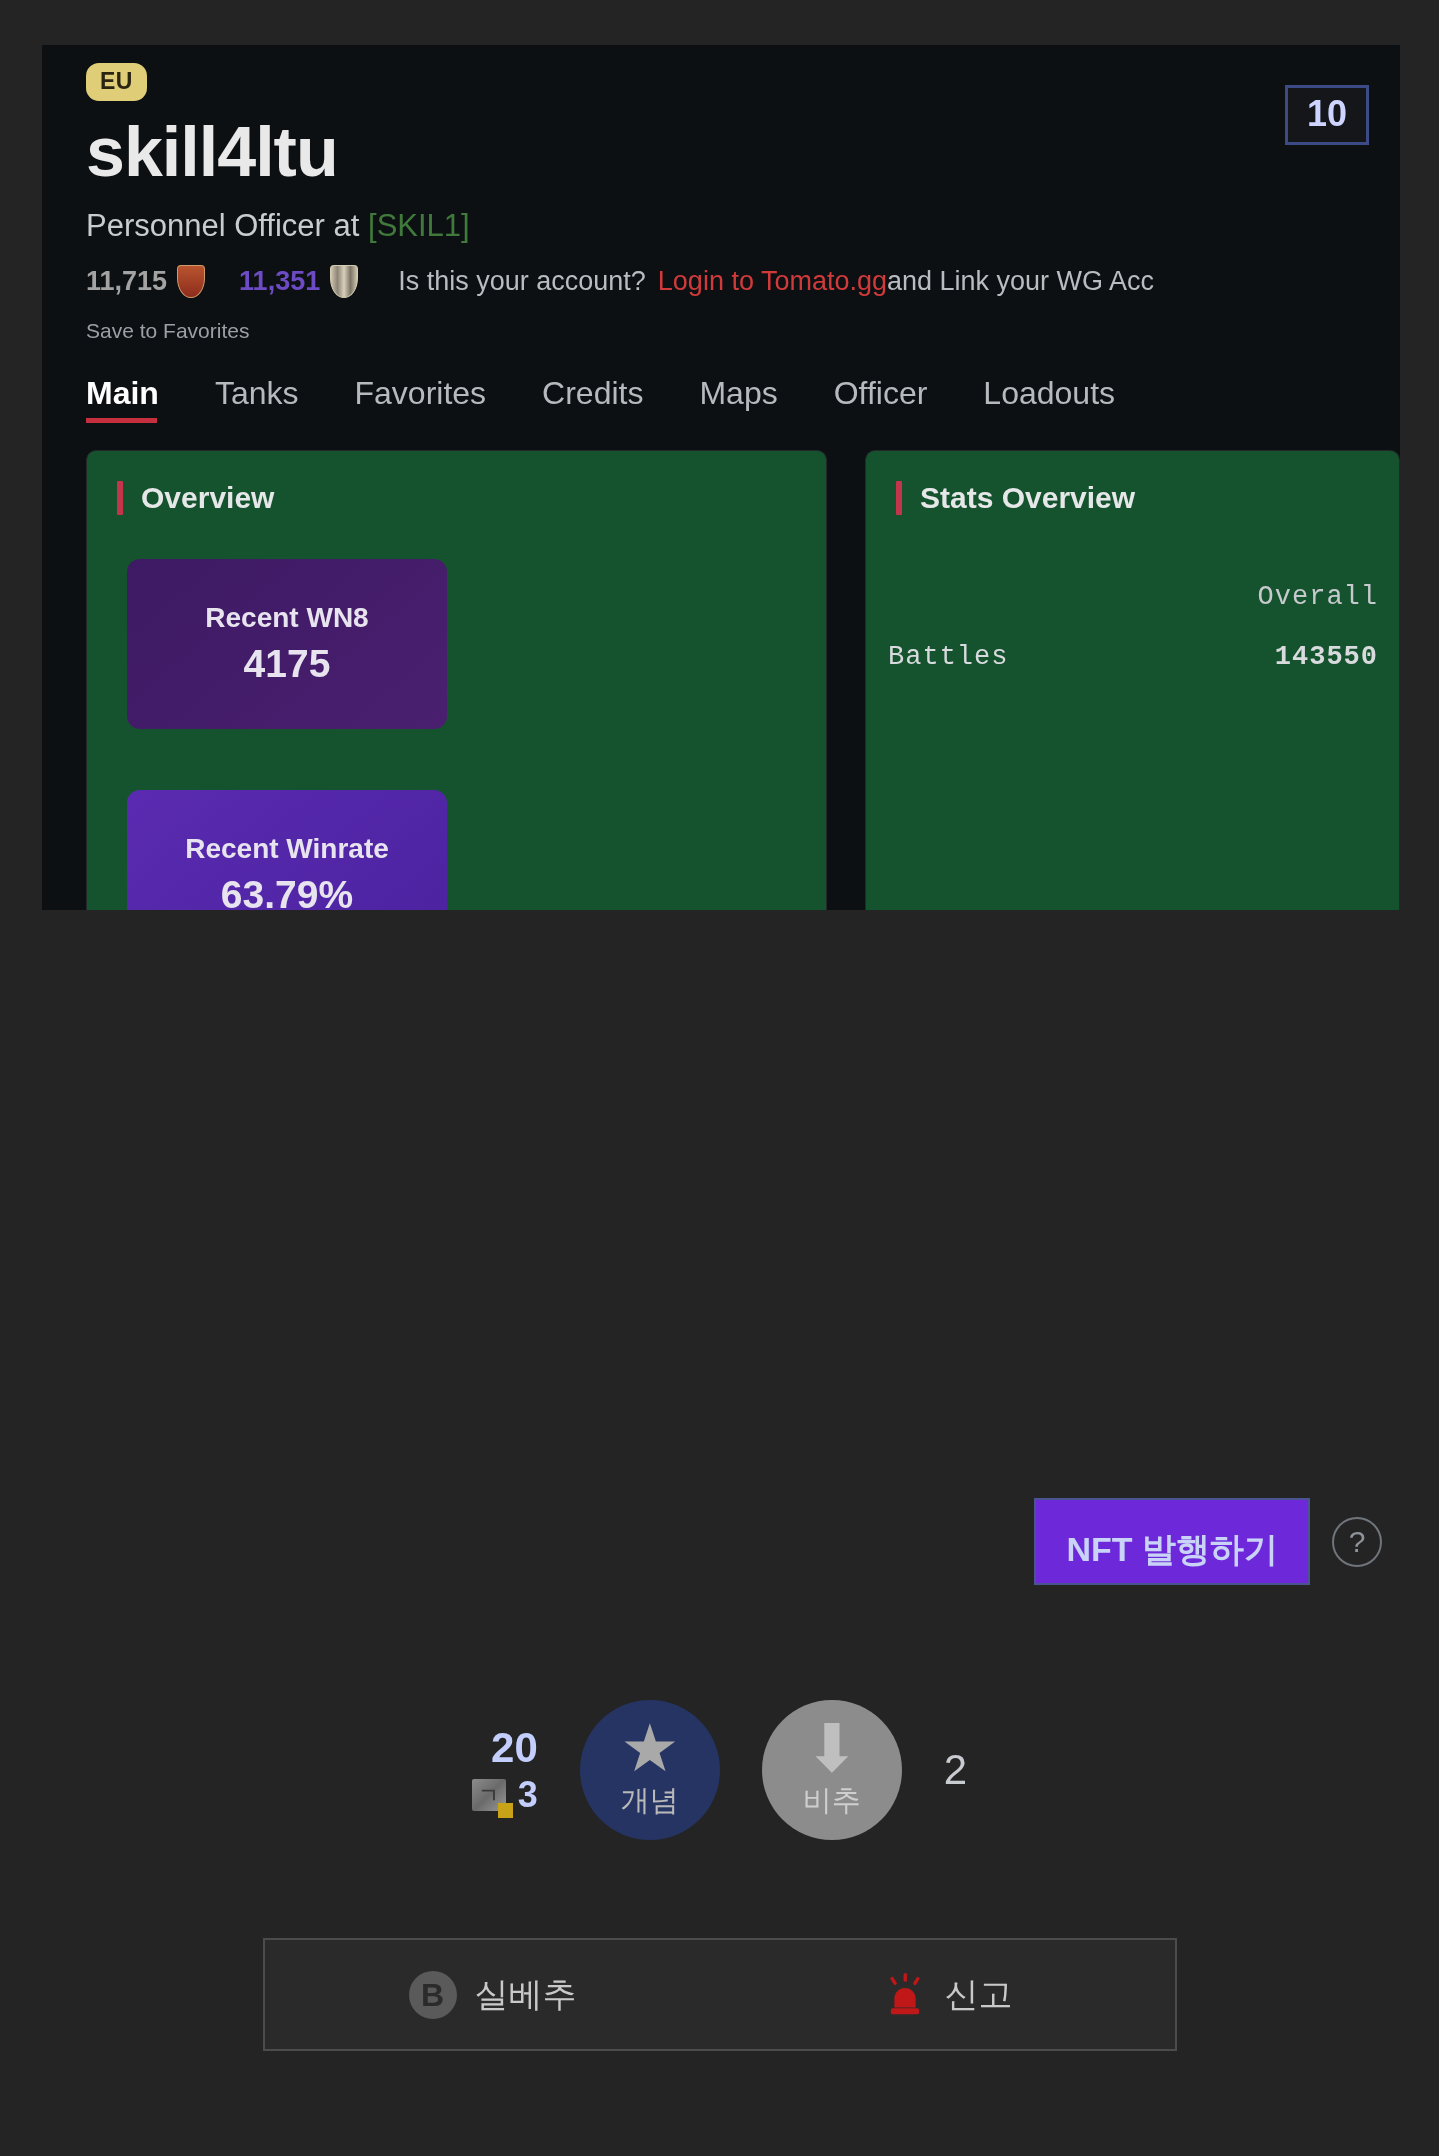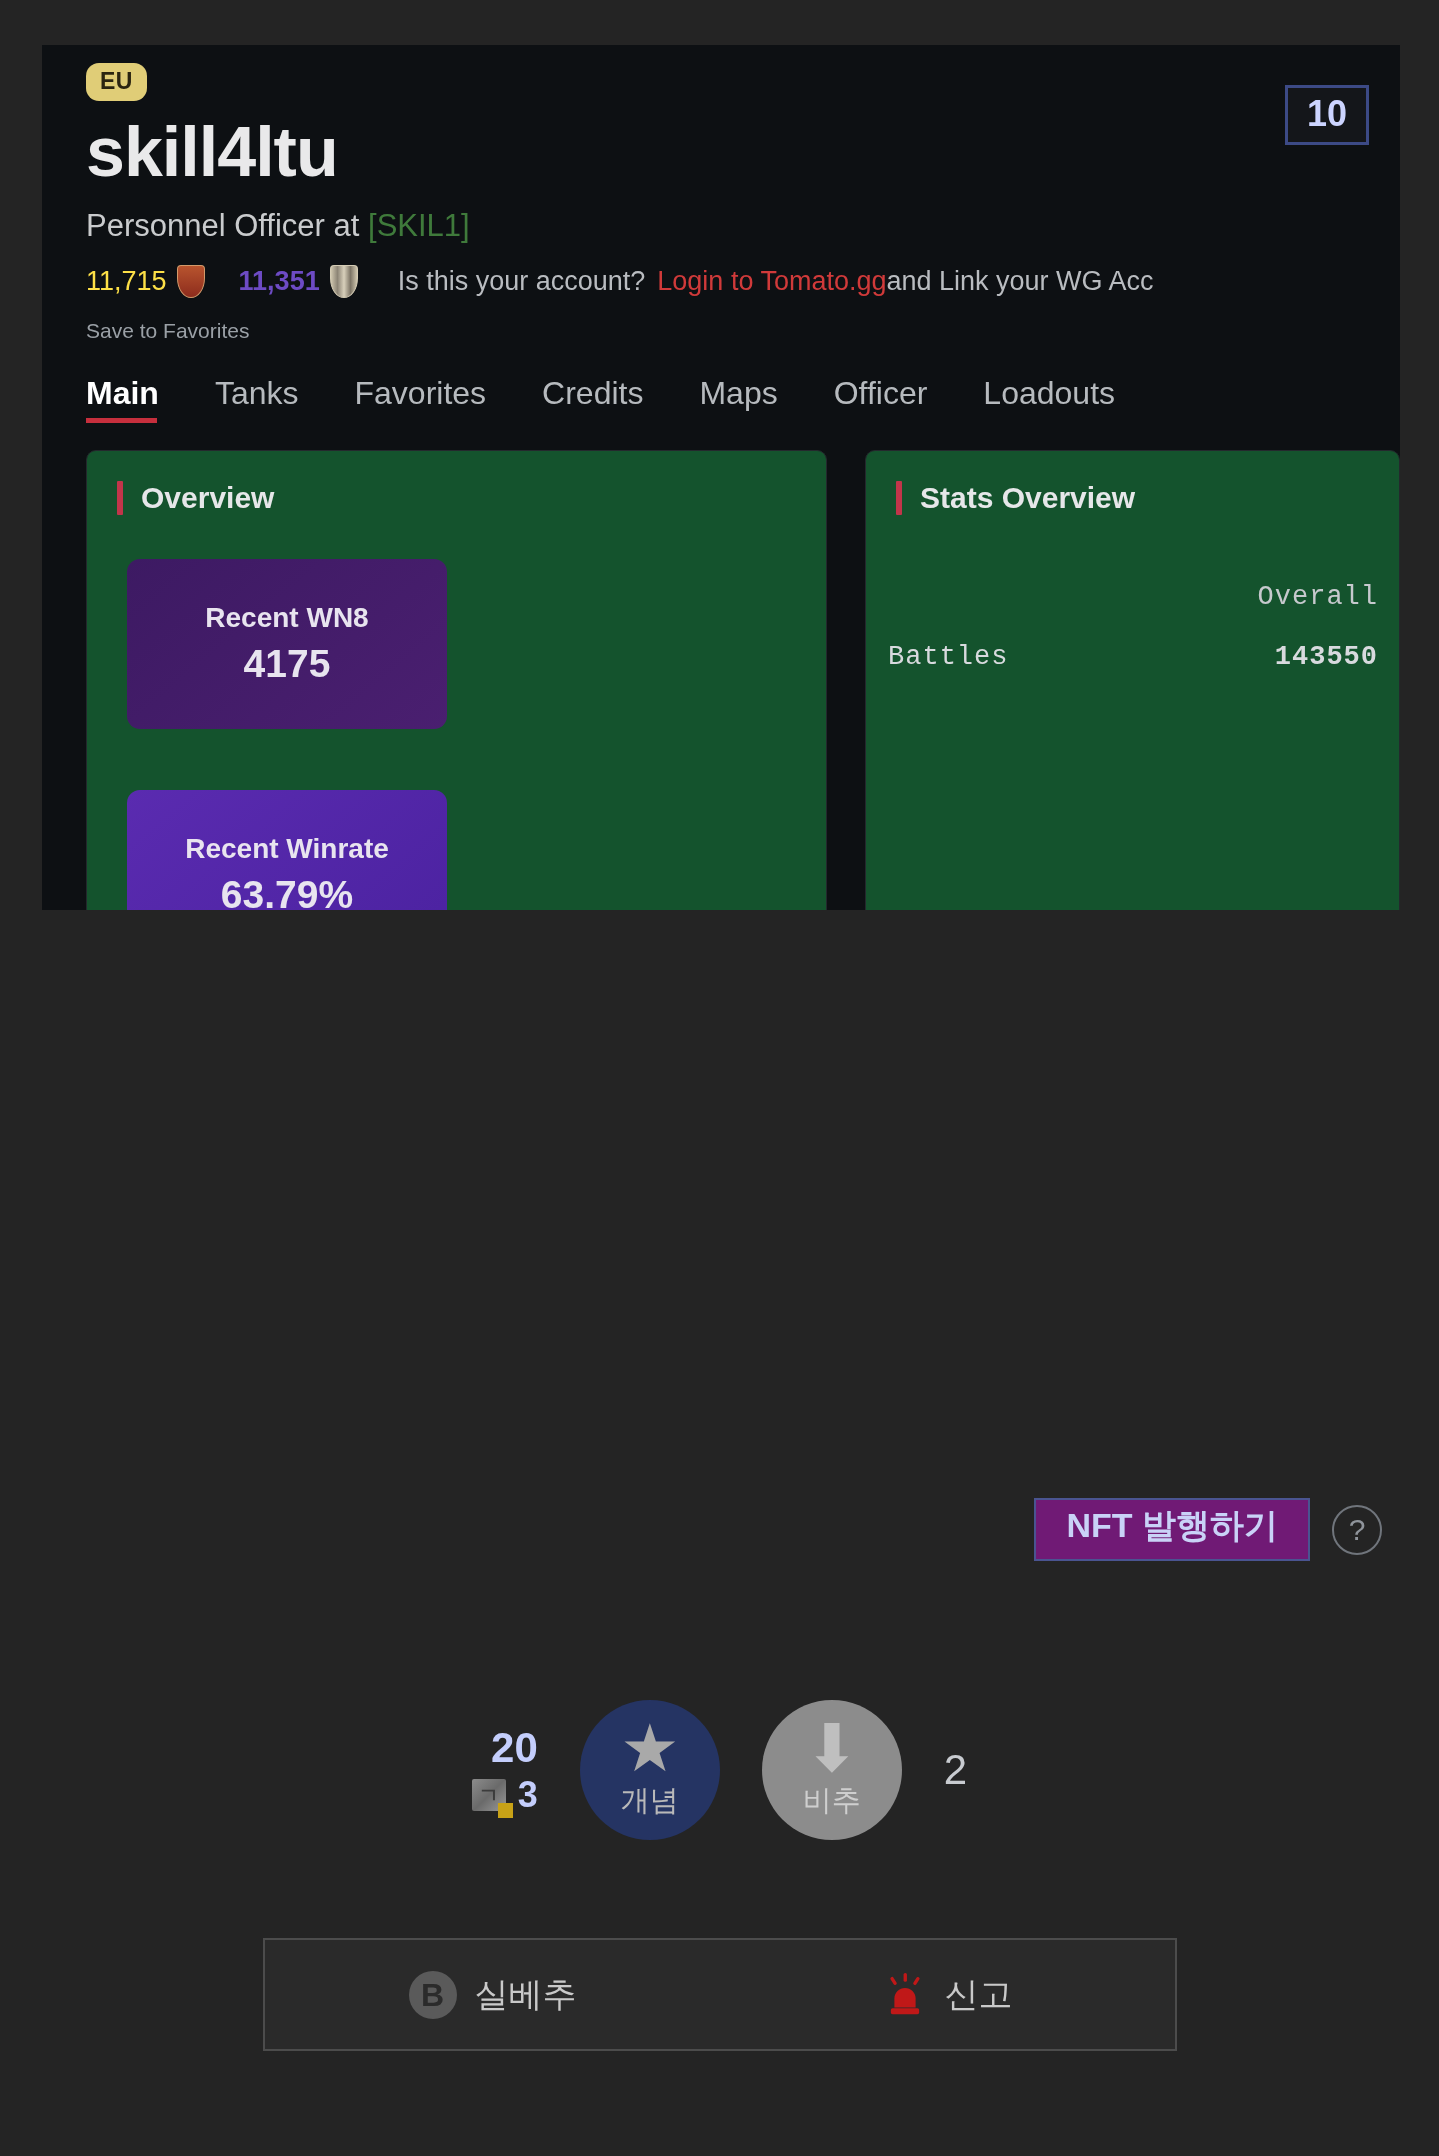--- a/index.html
+++ b/index.html
@@ -61,21 +61,21 @@
   .clan-tag { color: #3f7a3b; }
 
   .rating-line {
     margin-top: 24px;
     font-size: 27px;
     line-height: 1;
     display: flex;
     align-items: center;
     white-space: nowrap;
   }
-  .wn8-val  { color: #fde047; font-weight: normal; }
+  .wn8-val  { color: #a3a3a3; font-weight: bold; }
   .wr-val   { color: #6d4bc4; font-weight: bold; margin-left: 34px; }
 
   .badge-icon {
     display: inline-block;
     width: 26px;
     height: 31px;
     margin-left: 10px;
     position: relative;
     vertical-align: middle;
   }
@@ -223,25 +223,25 @@
   .nft-row {
     position: absolute;
     right: 57px;
     top: 1498px;
     display: flex;
     align-items: center;
     gap: 22px;
   }
   .nft-btn {
     border: 2px solid #4a5491;
-    background: #701a75;
+    background: #6d28d9;
     color: #c9d2f7;
     font-size: 34px;
     font-weight: bold;
-    padding: 8px 30px 17px;
+    padding: 32px 30px 17px;
     line-height: 1;
   }
   .help-circle {
     width: 46px; height: 46px;
     border: 2px solid #70757c;
     border-radius: 50%;
     color: #8f949b;
     font-size: 30px;
     display: flex;
     align-items: center;

